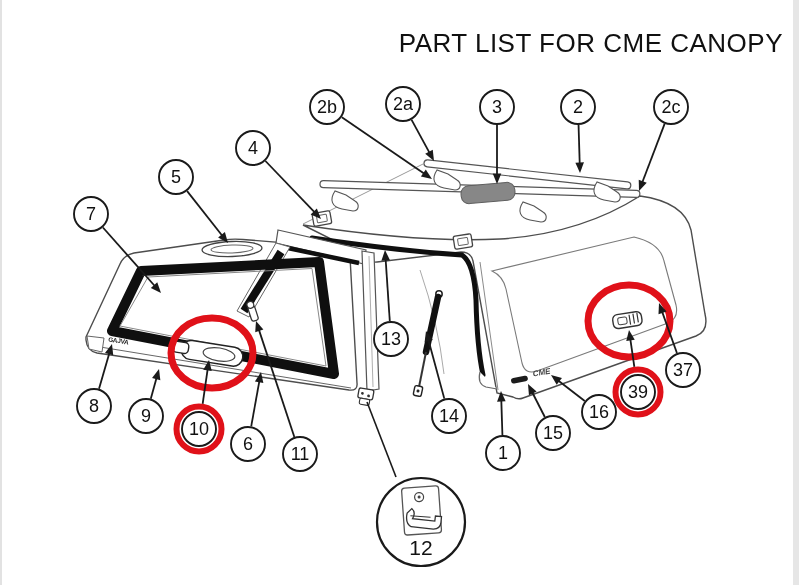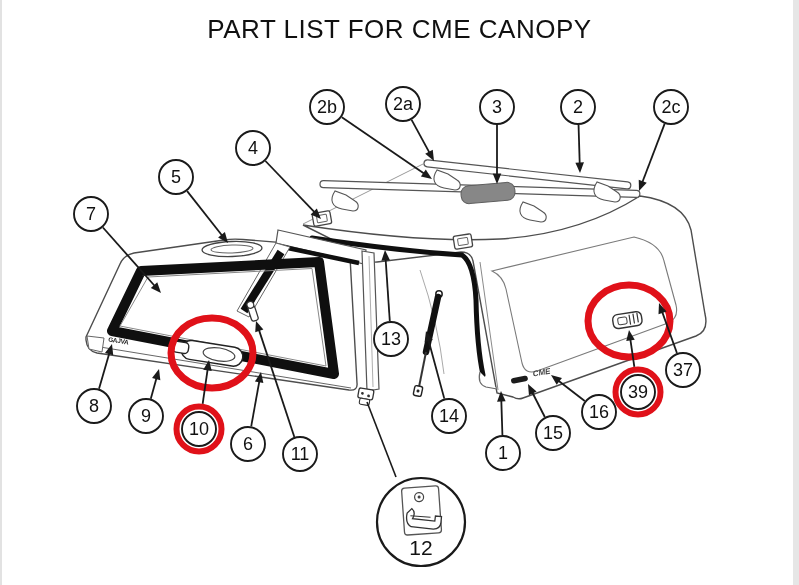--- a/index.html
+++ b/index.html
@@ -1,21 +1,21 @@
 <!DOCTYPE html>
 <html><head>
 <meta charset="utf-8">
 <style>
   html,body{margin:0;padding:0;background:#fff;}
   .page{position:relative;width:799px;height:585px;background:#ffffff;overflow:hidden;
         font-family:"Liberation Sans",sans-serif;}
   .page-edge{position:absolute;top:0;bottom:0;}
   .page-edge.left{left:0;width:2px;background:#e2e2e2;}
   .page-edge.right{right:0;width:6px;background:#e6e6e6;}
-  h1.diagram-title{position:absolute;top:12px;left:0;right:0;margin:2px;text-align:center;
+  h1.diagram-title{position:absolute;top:12px;left:0;right:0;margin:16px;text-align:right;
         font-size:26px;font-weight:400;letter-spacing:.5px;color:#101010;}
   svg{position:absolute;left:0;top:0;}
   text.logo-sm{font-family:"Liberation Sans",sans-serif;}
 </style>
 </head>
 <body>
 
 <div class="page">
   <div class="page-edge left"></div>
   <div class="page-edge right"></div>

